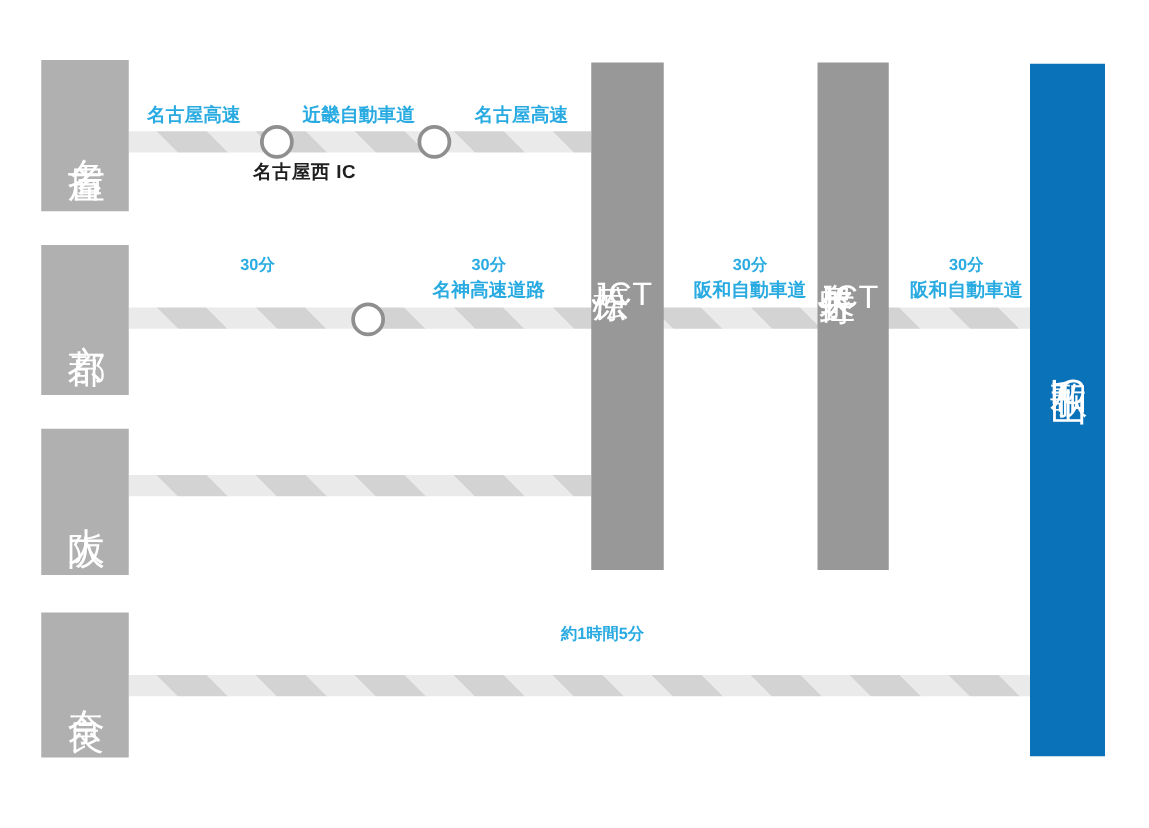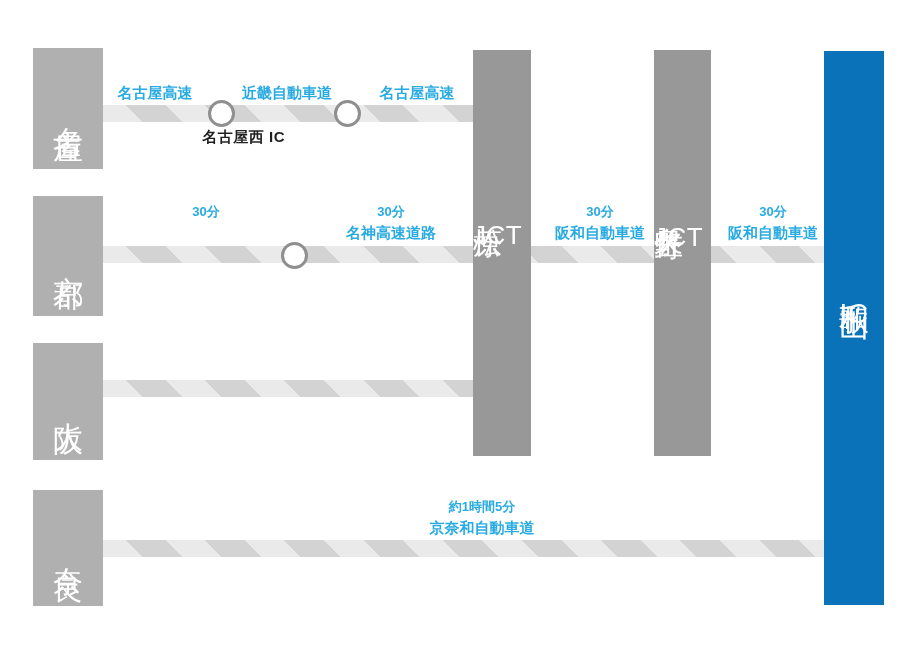--- a/index.html
+++ b/index.html
@@ -96,21 +96,20 @@
     <div class="route-time">30分</div>
     <div class="route-name">阪和自動車道</div>
   </div>
   <div class="route-label" style="left:703px; top:205px;">
     <div class="route-time">30分</div>
     <div class="route-name">阪和自動車道</div>
   </div>
 
   <div class="route-label" style="left:412px; top:500px;">
     <div class="route-time">約1時間5分</div>
-    <div class="route-name">京奈和自動車道</div>
   </div>
 
   <div class="ic-circle" style="left:208px; top:100px;"></div>
   <div class="ic-label" style="left:155px; top:128px;">名古屋西 IC</div>
 
   <div class="ic-circle" style="left:334px; top:100px;"></div>
 
   <div class="ic-circle" style="left:281px; top:242px;"></div>
 
   <div class="jct-bar" style="left:473px; width:58px;">

